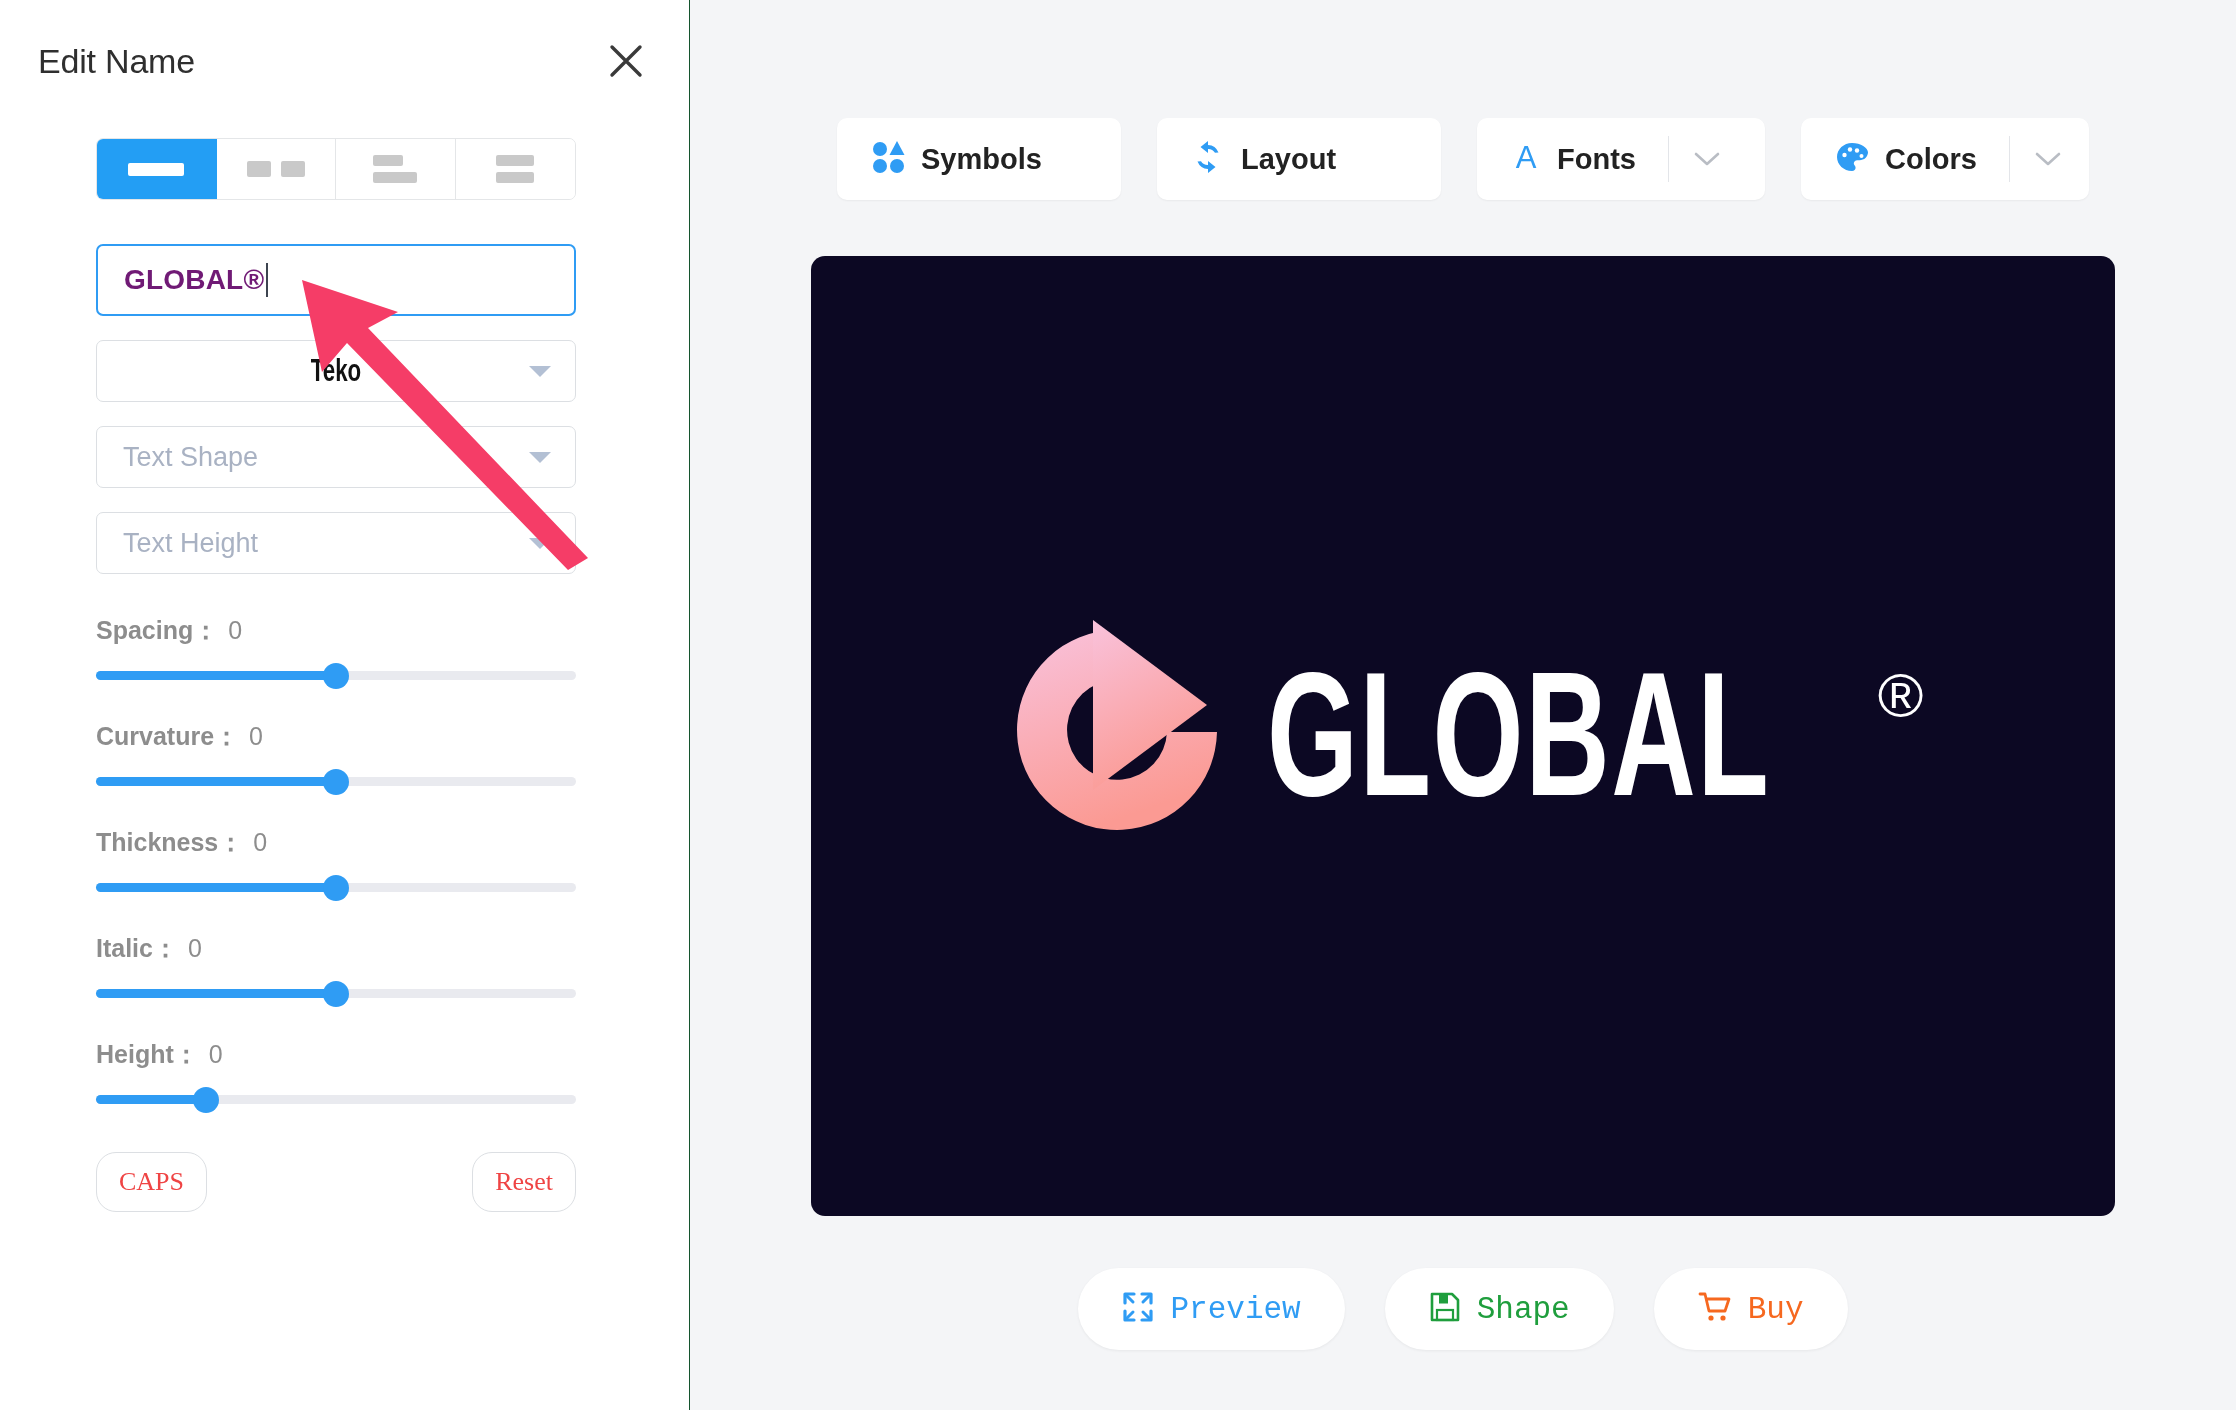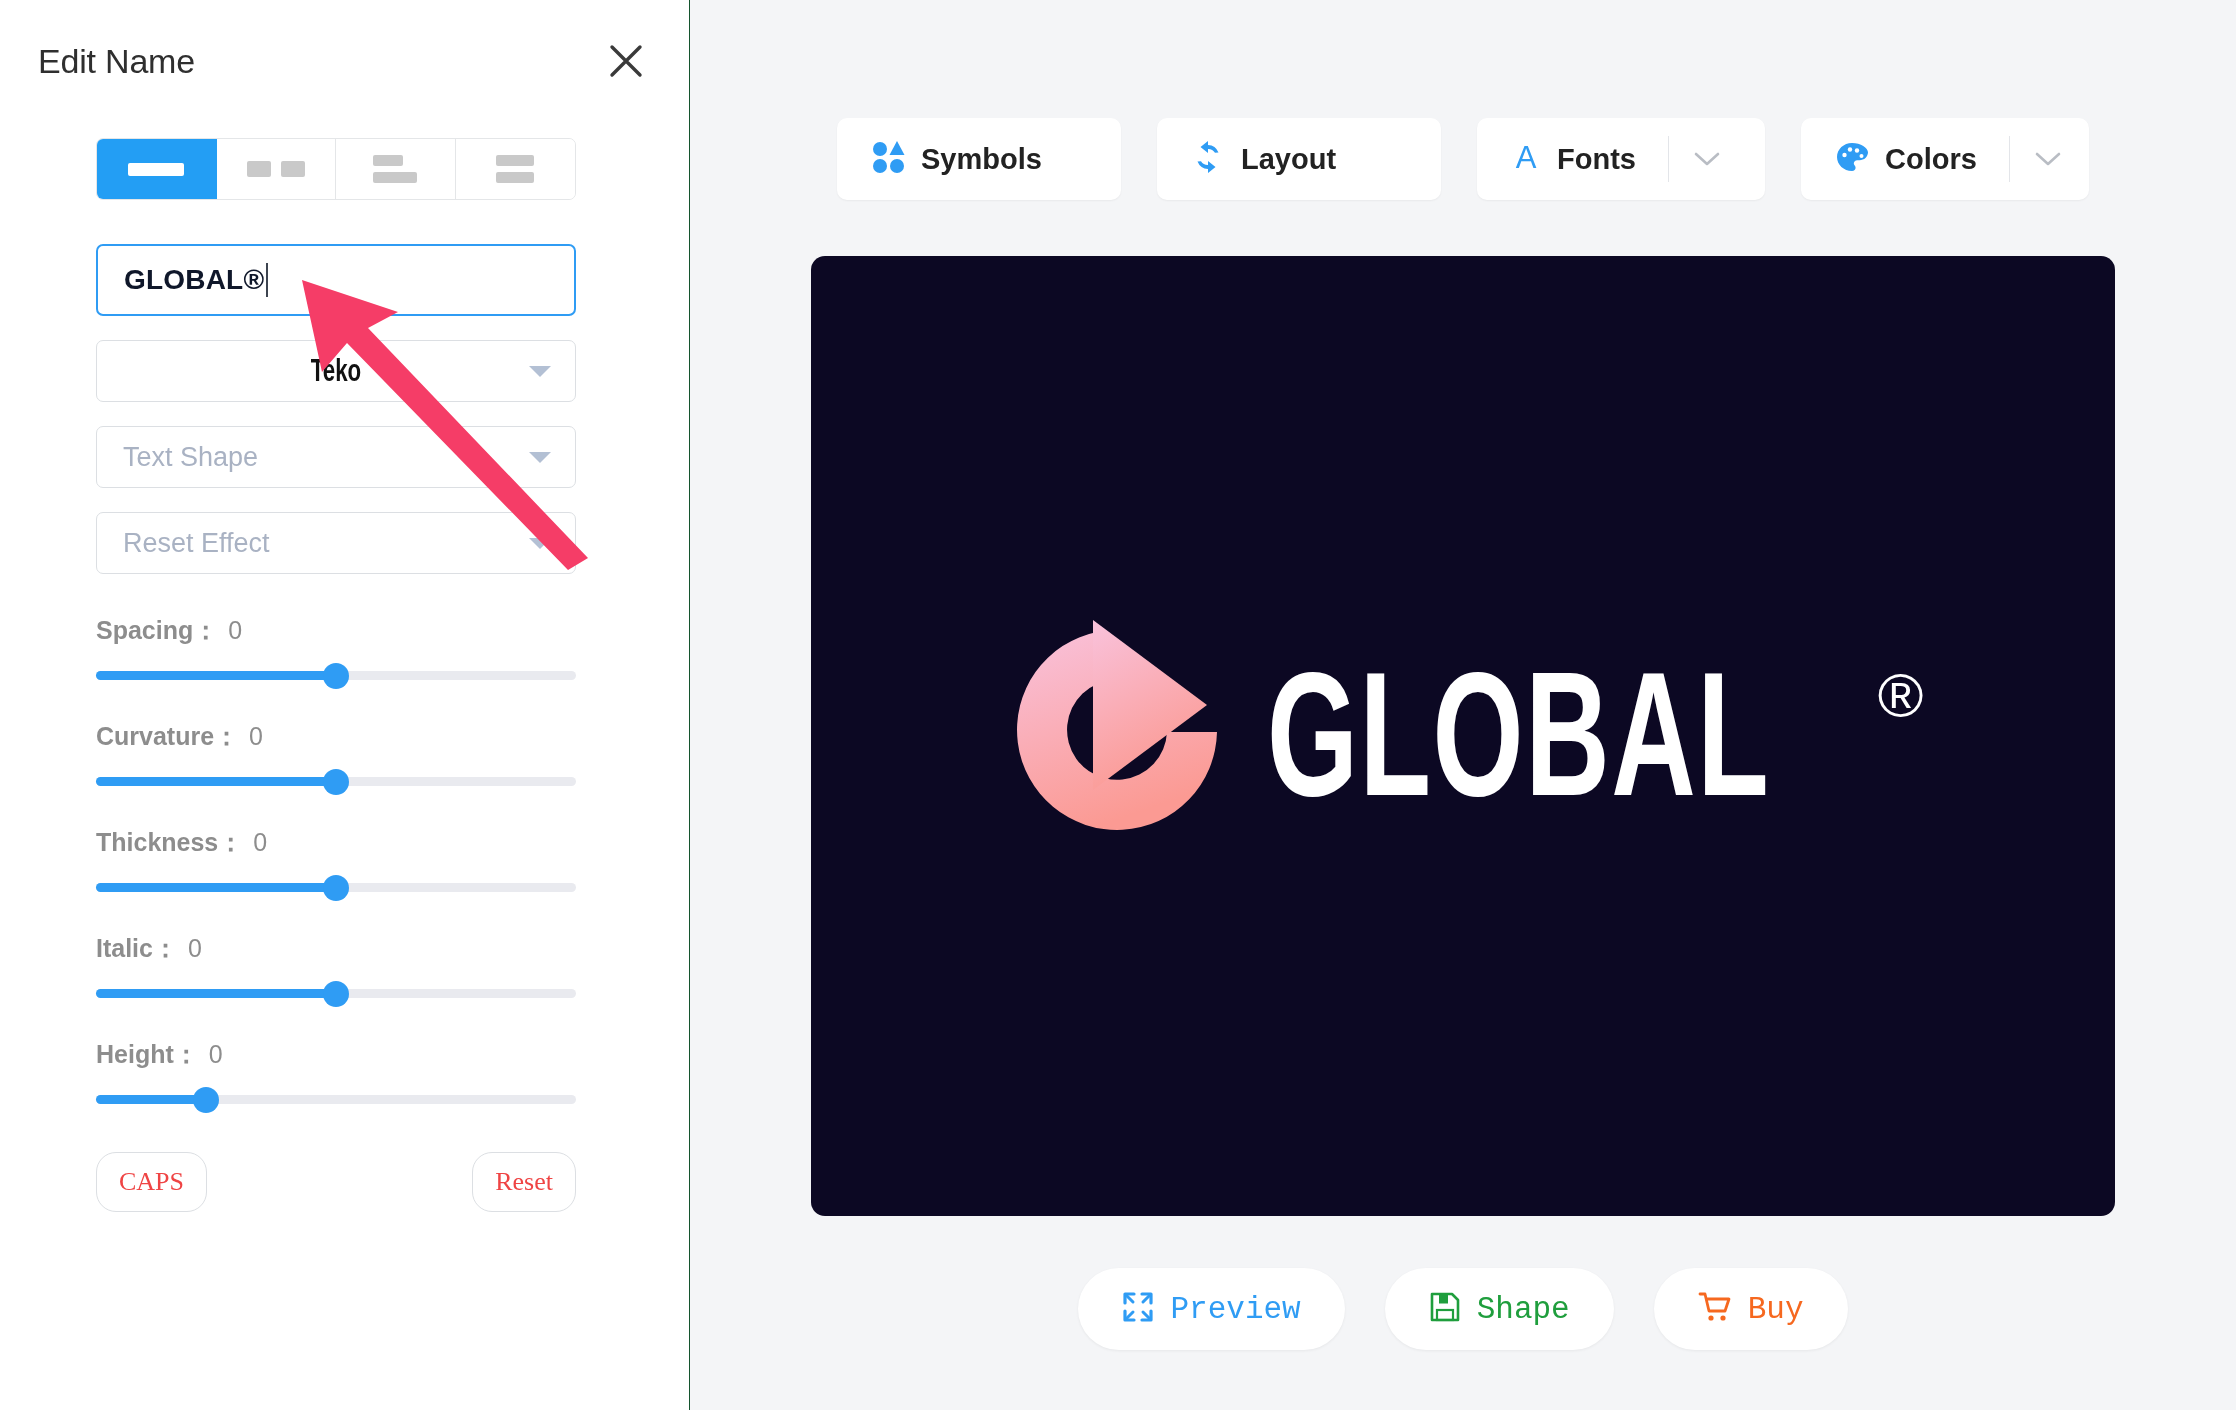--- a/index.html
+++ b/index.html
@@ -53,21 +53,21 @@
 
   
   .name-input {
     margin-top: 44px;
     width: 480px; height: 72px;
     border: 2px solid #2f9cf4; border-radius: 7px;
     display: flex; align-items: center; padding: 0 26px;
     background: #fff;
   }
   .name-input .value {
-    font-size: 28px; font-weight: 700; color: #0f172a; letter-spacing: 0.2px;
+    font-size: 28px; font-weight: 700; color: #701a75; letter-spacing: 0.2px;
   }
   .caret {
     display: inline-block; width: 2px; height: 34px;
     background: #3d4450; margin-left: 2px;
     vertical-align: middle;
   }
 
   
   .dropdown {
     margin-top: 24px;
@@ -241,21 +241,21 @@
         <span class="dd-label">Teko</span>
         <span class="chev"></span>
       </div>
 
       <div class="dropdown">
         <span class="dd-label">Text Shape</span>
         <span class="chev"></span>
       </div>
 
       <div class="dropdown">
-        <span class="dd-label">Reset Effect</span>
+        <span class="dd-label">Text Height</span>
         <span class="chev"></span>
       </div>
 
       <div id="sliders">
           <div class="slider-block">
             <div class="slider-label"><span>Spacing</span><span>：</span><span class="val">0</span></div>
             <div class="track">
               <div class="fill" style="width:50%"></div>
               <div class="thumb" style="left:50%"></div>
             </div>

